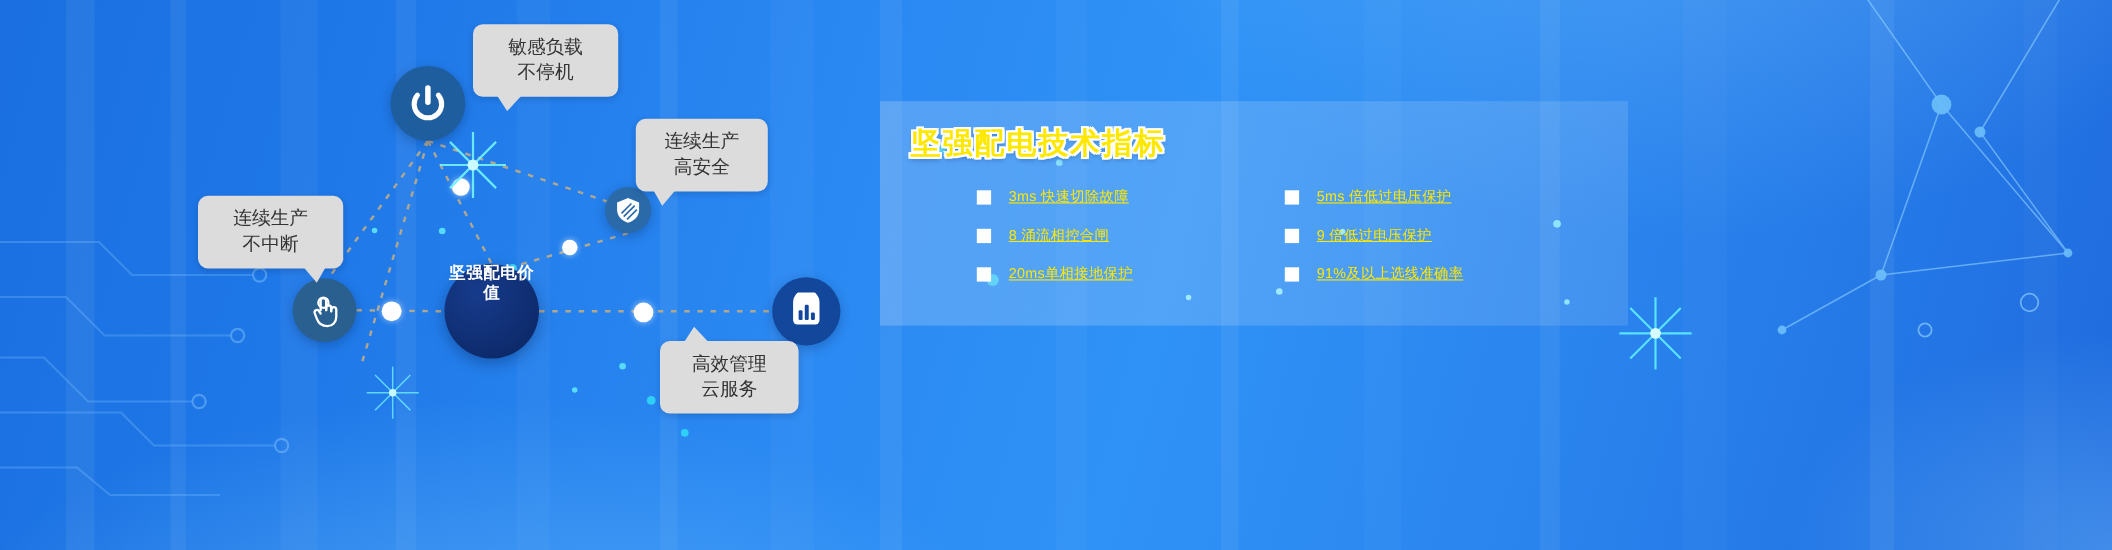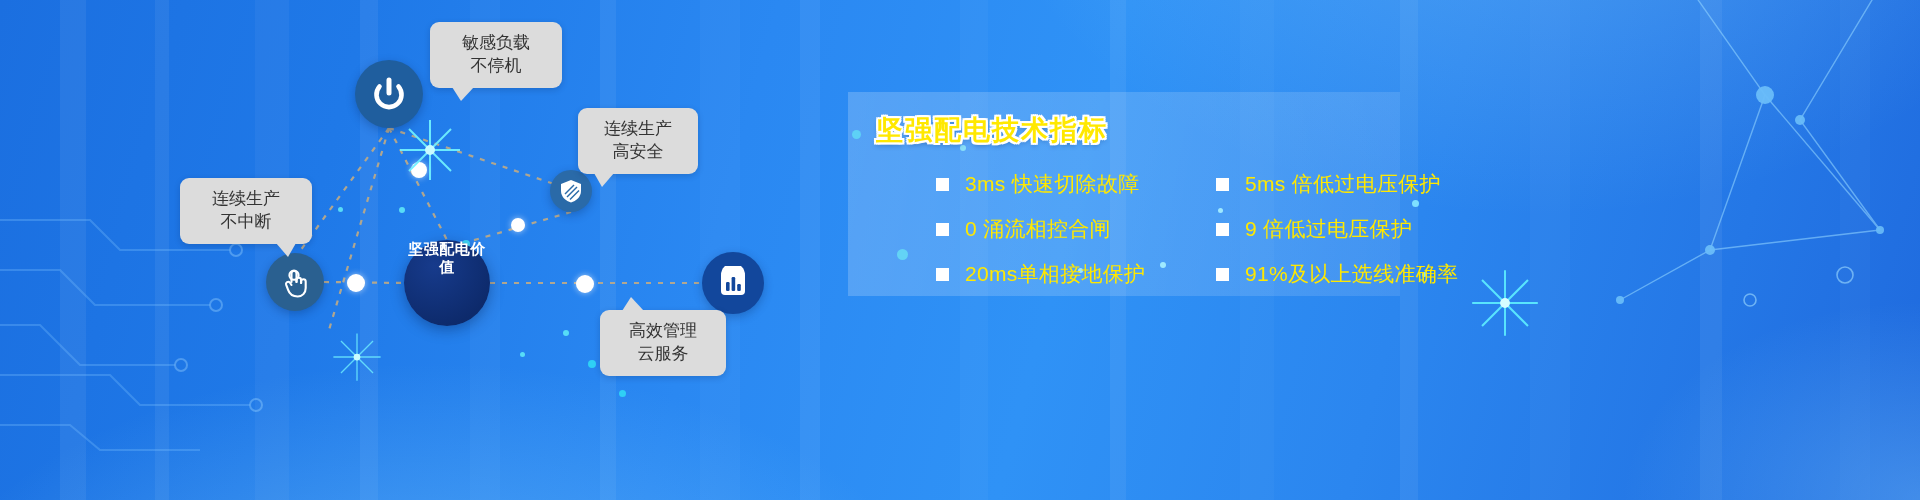--- a/index.html
+++ b/index.html
@@ -49,31 +49,31 @@
   .b2{left:578px;top:108px;width:92px;}
   .b2 .tail{left:16px;bottom:-13px;border-left:8px solid transparent;border-right:12px solid transparent;border-top:14px solid #dcdcdc;}
   .b3{left:180px;top:178px;width:104px;}
   .b3 .tail{right:16px;bottom:-13px;border-left:12px solid transparent;border-right:8px solid transparent;border-top:14px solid #dcdcdc;}
   .b4{left:600px;top:310px;width:98px;}
   .b4 .tail{left:22px;top:-13px;border-left:9px solid transparent;border-right:13px solid transparent;border-bottom:14px solid #dcdcdc;}
 
   .sparkle{position:absolute;pointer-events:none;}
 
   
-  .panel{position:absolute;left:848px;top:92px;width:552px;height:204px;
+  .panel{position:absolute;left:800px;top:92px;width:680px;height:204px;
     background:linear-gradient(100deg,rgba(255,255,255,.20),rgba(255,255,255,.11));
   }
   .panel-title{position:absolute;left:28px;top:20px;font-size:27px;font-weight:bold;color:#ffe800;
     letter-spacing:2px;
     text-shadow:-2px 0 #fff,0 -2px #fff,2px 0 #fff,0 2px #fff,-2px -2px #fff,2px -2px #fff,-2px 2px #fff,2px 2px #fff,0 3px 5px rgba(0,40,110,.45);}
   .bullets{position:absolute;left:88px;top:78px;right:10px;display:grid;
     grid-template-columns:280px 1fr;row-gap:17px;}
   .bullet{display:flex;align-items:center;}
   .bullet .sq{width:13px;height:13px;background:#fff;margin-right:16px;flex:0 0 auto;}
-  .bullet .txt{color:#ffe800;font-size:21px;letter-spacing:.3px;white-space:nowrap;}
+  .bullet .txt{color:#ffe800;font-size:13px;letter-spacing:.3px;white-space:nowrap;text-decoration:underline;}
 
   .rightnet{position:absolute;right:0;top:0;width:420px;height:340px;opacity:.75;}
 </style>
 </head>
 <body>
 
 <div class="stage">
 
   <div class="streaks">
     <div class="streak" style="left:60px;width:26px;"></div>
@@ -264,21 +264,21 @@
       <div class="bullet">
         <span class="sq"></span>
         <span class="txt">3ms 快速切除故障</span>
       </div>
       <div class="bullet">
         <span class="sq"></span>
         <span class="txt">5ms 倍低过电压保护</span>
       </div>
       <div class="bullet">
         <span class="sq"></span>
-        <span class="txt">0 涌流相控合闸</span>
+        <span class="txt">8 涌流相控合闸</span>
       </div>
       <div class="bullet">
         <span class="sq"></span>
         <span class="txt">9 倍低过电压保护</span>
       </div>
       <div class="bullet">
         <span class="sq"></span>
         <span class="txt">20ms单相接地保护</span>
       </div>
       <div class="bullet">

